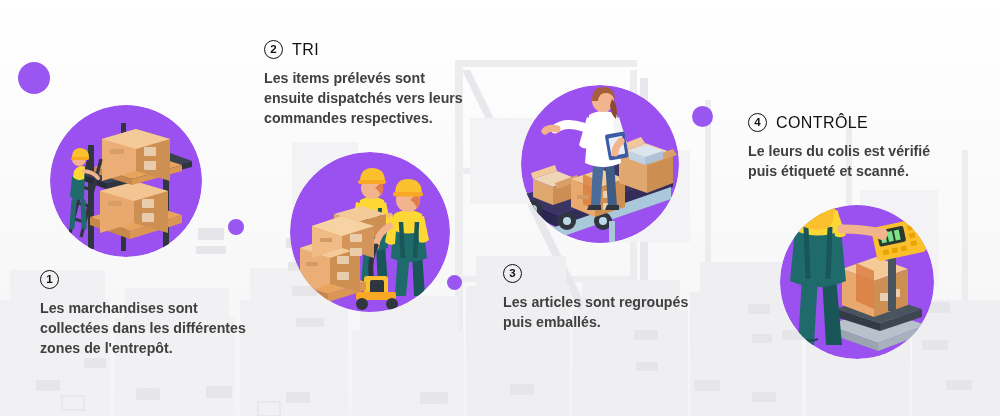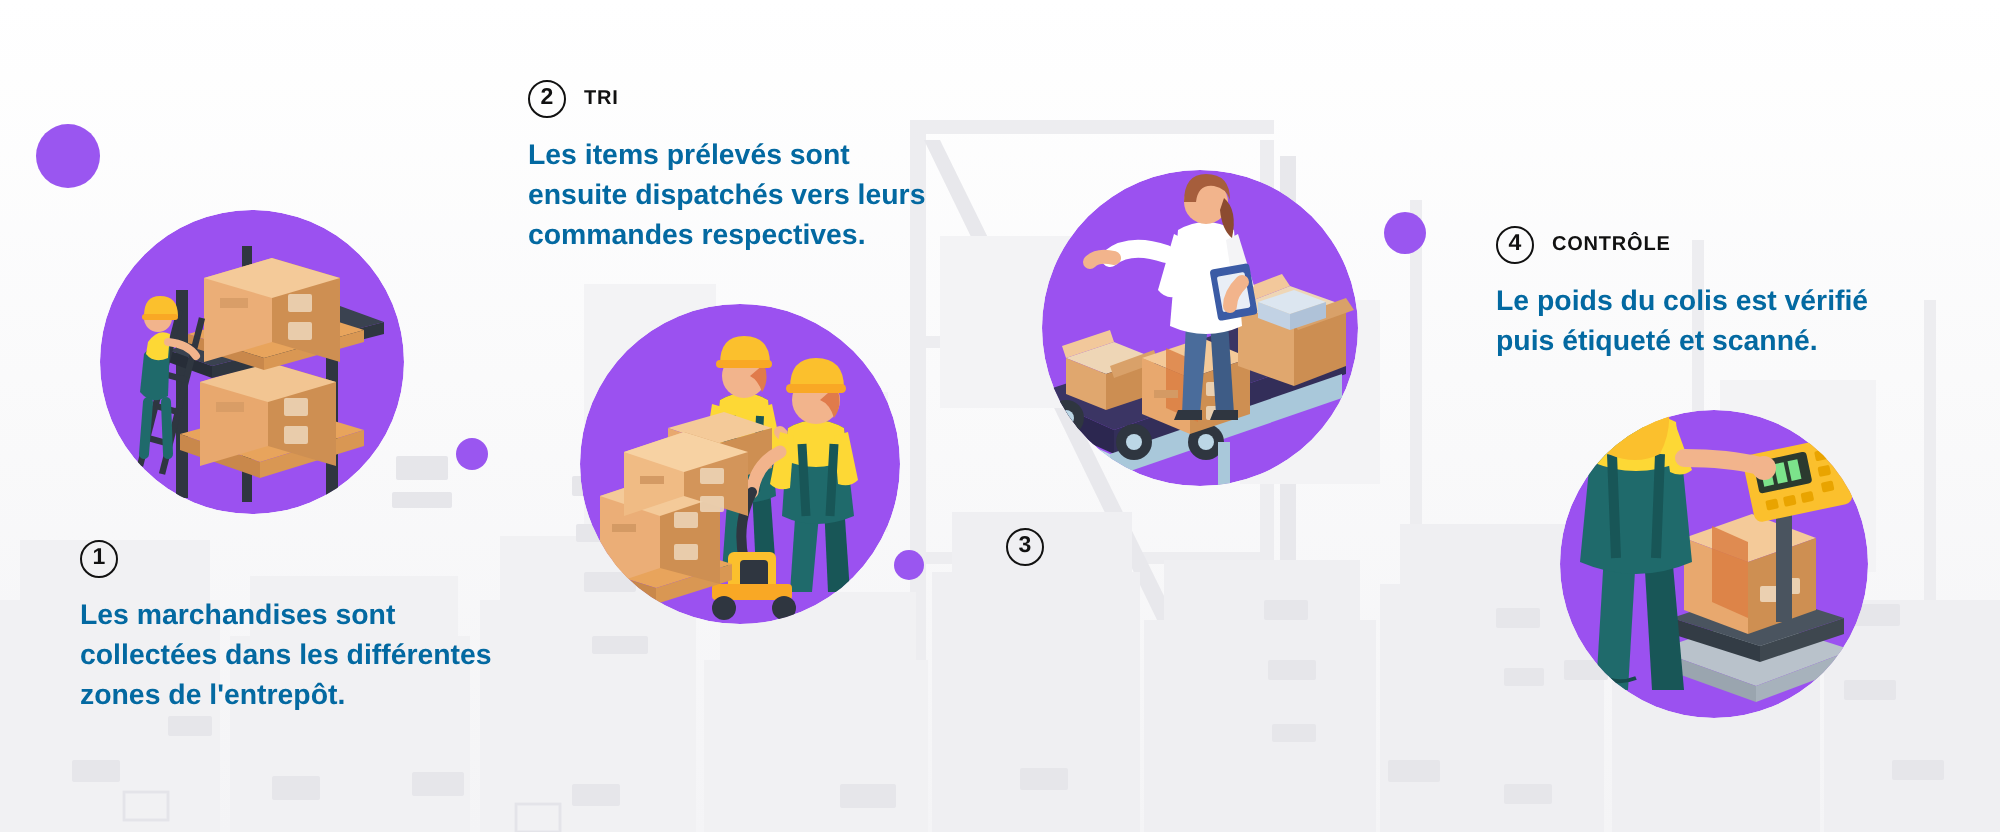--- a/index.html
+++ b/index.html
@@ -25,25 +25,25 @@
   
   .step-text { position: absolute; z-index: 6; }
   .step-head { display: flex; align-items: center; gap: 9px; margin-bottom: 9px; }
   .badge {
     width: 19px; height: 19px; flex: 0 0 19px;
     border: 1.6px solid #111111; border-radius: 50%;
     display: flex; align-items: center; justify-content: center;
     font-size: 11.5px; font-weight: 700; color: #111111; line-height: 1;
   }
   .step-title {
-    font-size: 10px; font-weight: 700; color: #111111;
+    font-size: 16px; font-weight: 400; color: #111111;
     letter-spacing: 0.4px;
   }
   .step-desc {
-    font-size: 14.2px; font-weight: 700; color: #0369a1;
+    font-size: 14.2px; font-weight: 700; color: #404040;
     line-height: 1.42; white-space: pre-line;
   }
 </style>
 </head>
 <body>
 
 <div id="stage">
 
   <svg class="bg-layer" viewBox="0 0 1000 416" preserveAspectRatio="none" aria-hidden="true">
     <defs>
@@ -475,24 +475,26 @@
     </div>
     <div class="step-desc">Les items prélevés sont
 ensuite dispatchés vers leurs
 commandes respectives.</div>
   </div>
 
   <div class="step-text" style="left:503px; top:264px; width:235px;">
     <div class="step-head">
       <span class="badge">3</span>
     </div>
+    <div class="step-desc">Les articles sont regroupés
+puis emballés.</div>
   </div>
 
   <div class="step-text" style="left:748px; top:113px; width:230px;">
     <div class="step-head">
       <span class="badge">4</span>
       <span class="step-title">CONTRÔLE</span>
     </div>
-    <div class="step-desc">Le poids du colis est vérifié
+    <div class="step-desc">Le leurs du colis est vérifié
 puis étiqueté et scanné.</div>
   </div>
 
 </div>
 
 </body></html>

